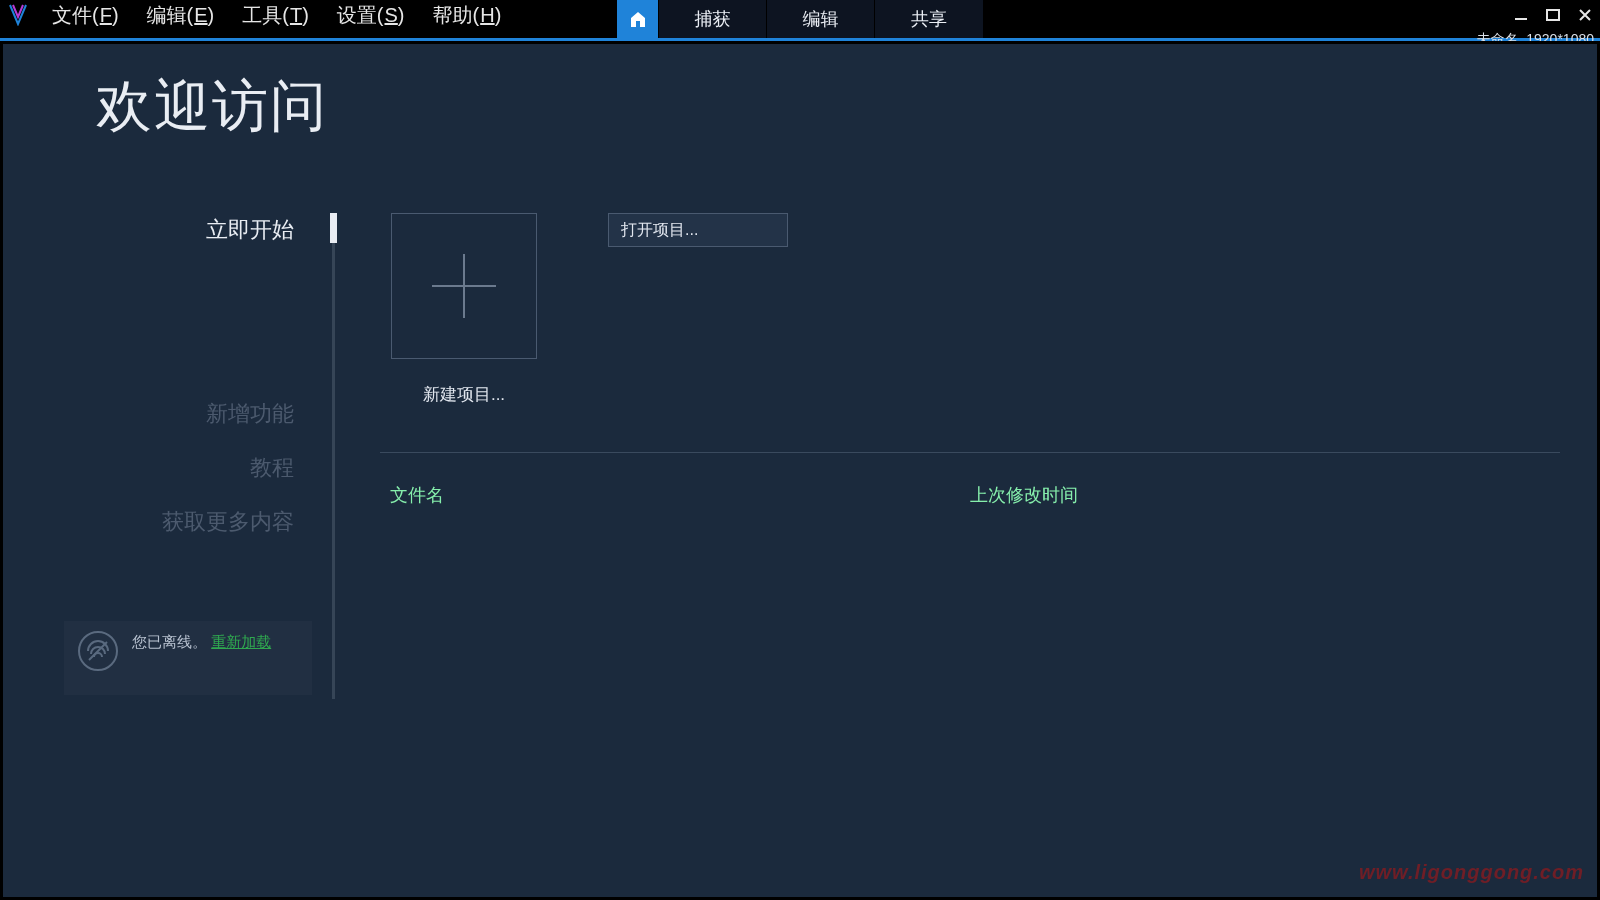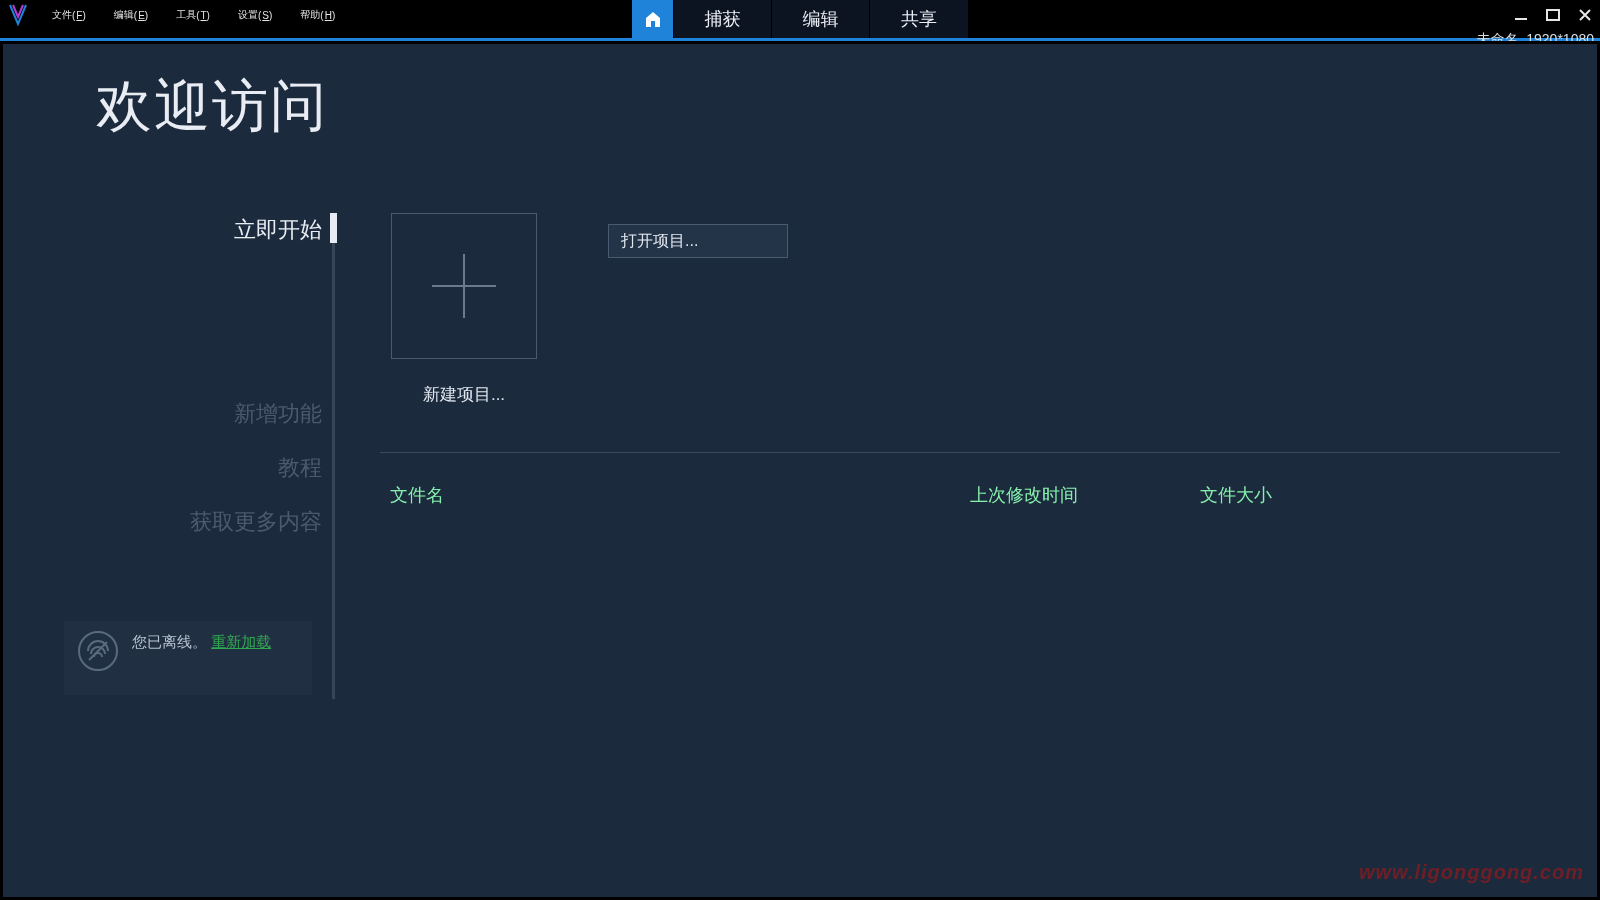--- a/index.html
+++ b/index.html
@@ -11,21 +11,21 @@
     overflow: hidden;
     user-select: none;
   }
 
   
   .menubar {
     height: 30px;
     background: #000;
     display: flex;
     align-items: center;
-    font-size: 10px;
+    font-size: 20px;
     position: relative;
   }
   .app-logo {
     width: 20px; height: 22px; margin: 0 10px 0 8px;
     display: flex; align-items: center; justify-content: center;
   }
   .menubar .menu-item {
     padding: 0 14px;
     height: 100%;
     display: flex; align-items: center;
@@ -49,21 +49,21 @@
   }
 
   
   .moderow {
     position: absolute;
     top: 0; left: 50%; transform: translateX(-50%);
     height: 38px;
     display: flex;
   }
   .mode-tab {
-    width: 98px; height: 38px;
+    width: 108px; height: 38px;
     background: #0d1421;
     color: #eaeef4;
     font-size: 18px; font-weight: 500;
     display: flex; align-items: center; justify-content: center;
     border-right: 1px solid #000;
     cursor: pointer;
   }
   .mode-tab.home {
     width: 42px;
     background: #1f83d9;
@@ -104,21 +104,21 @@
     position: absolute;
     left: 30px; top: 172px;
     width: 300px;
     display: flex; flex-direction: column;
     align-items: flex-end;
     gap: 20px;
   }
   .leftnav .nav-item {
     font-size: 22px;
     color: #4c5a6e;
-    padding: 2px 8px 2px 0;
+    padding: 2px 36px 2px 0;
     cursor: pointer;
     text-align: right;
   }
   .leftnav .nav-item.active {
     color: #e9edf3;
   }
   .leftnav .spacer { height: 110px; }
   .nav-divider {
     position: absolute;
     left: 332px; top: 172px;
@@ -173,21 +173,20 @@
   .new-project-label { margin-top: 24px; font-size: 17px; color: #e2e7ef;}
 
   .open-project-btn {
     width: 180px; height: 34px;
     border: 1px solid #4a5a70;
     background: #233348;
     display:flex; align-items:center;
     padding: 0 12px;
     font-size: 16px; color: #e2e7ef;
     cursor: pointer;
-    margin-top: 11px;
   }
 
   .hr {
     margin-top: 46px;
     height: 1px; background: #3a4a5e;
   }
 
   .table-head {
     display: flex;
     margin-top: 30px;
@@ -308,19 +307,18 @@
           <div class="new-project-label">新建项目...</div>
         </div>
         <div class="open-project-btn">打开项目...</div>
       </div>
 
       <div class="hr"></div>
 
       <div class="table-head">
         <div class="col-name">文件名</div>
         <div class="col-date">上次修改时间</div>
-        <div class="col-size">文件大小</div>
       </div>
     </div>
 
     <div class="watermark">www.ligonggong.com</div>
   </div>
 </div>
 
 </body></html>

